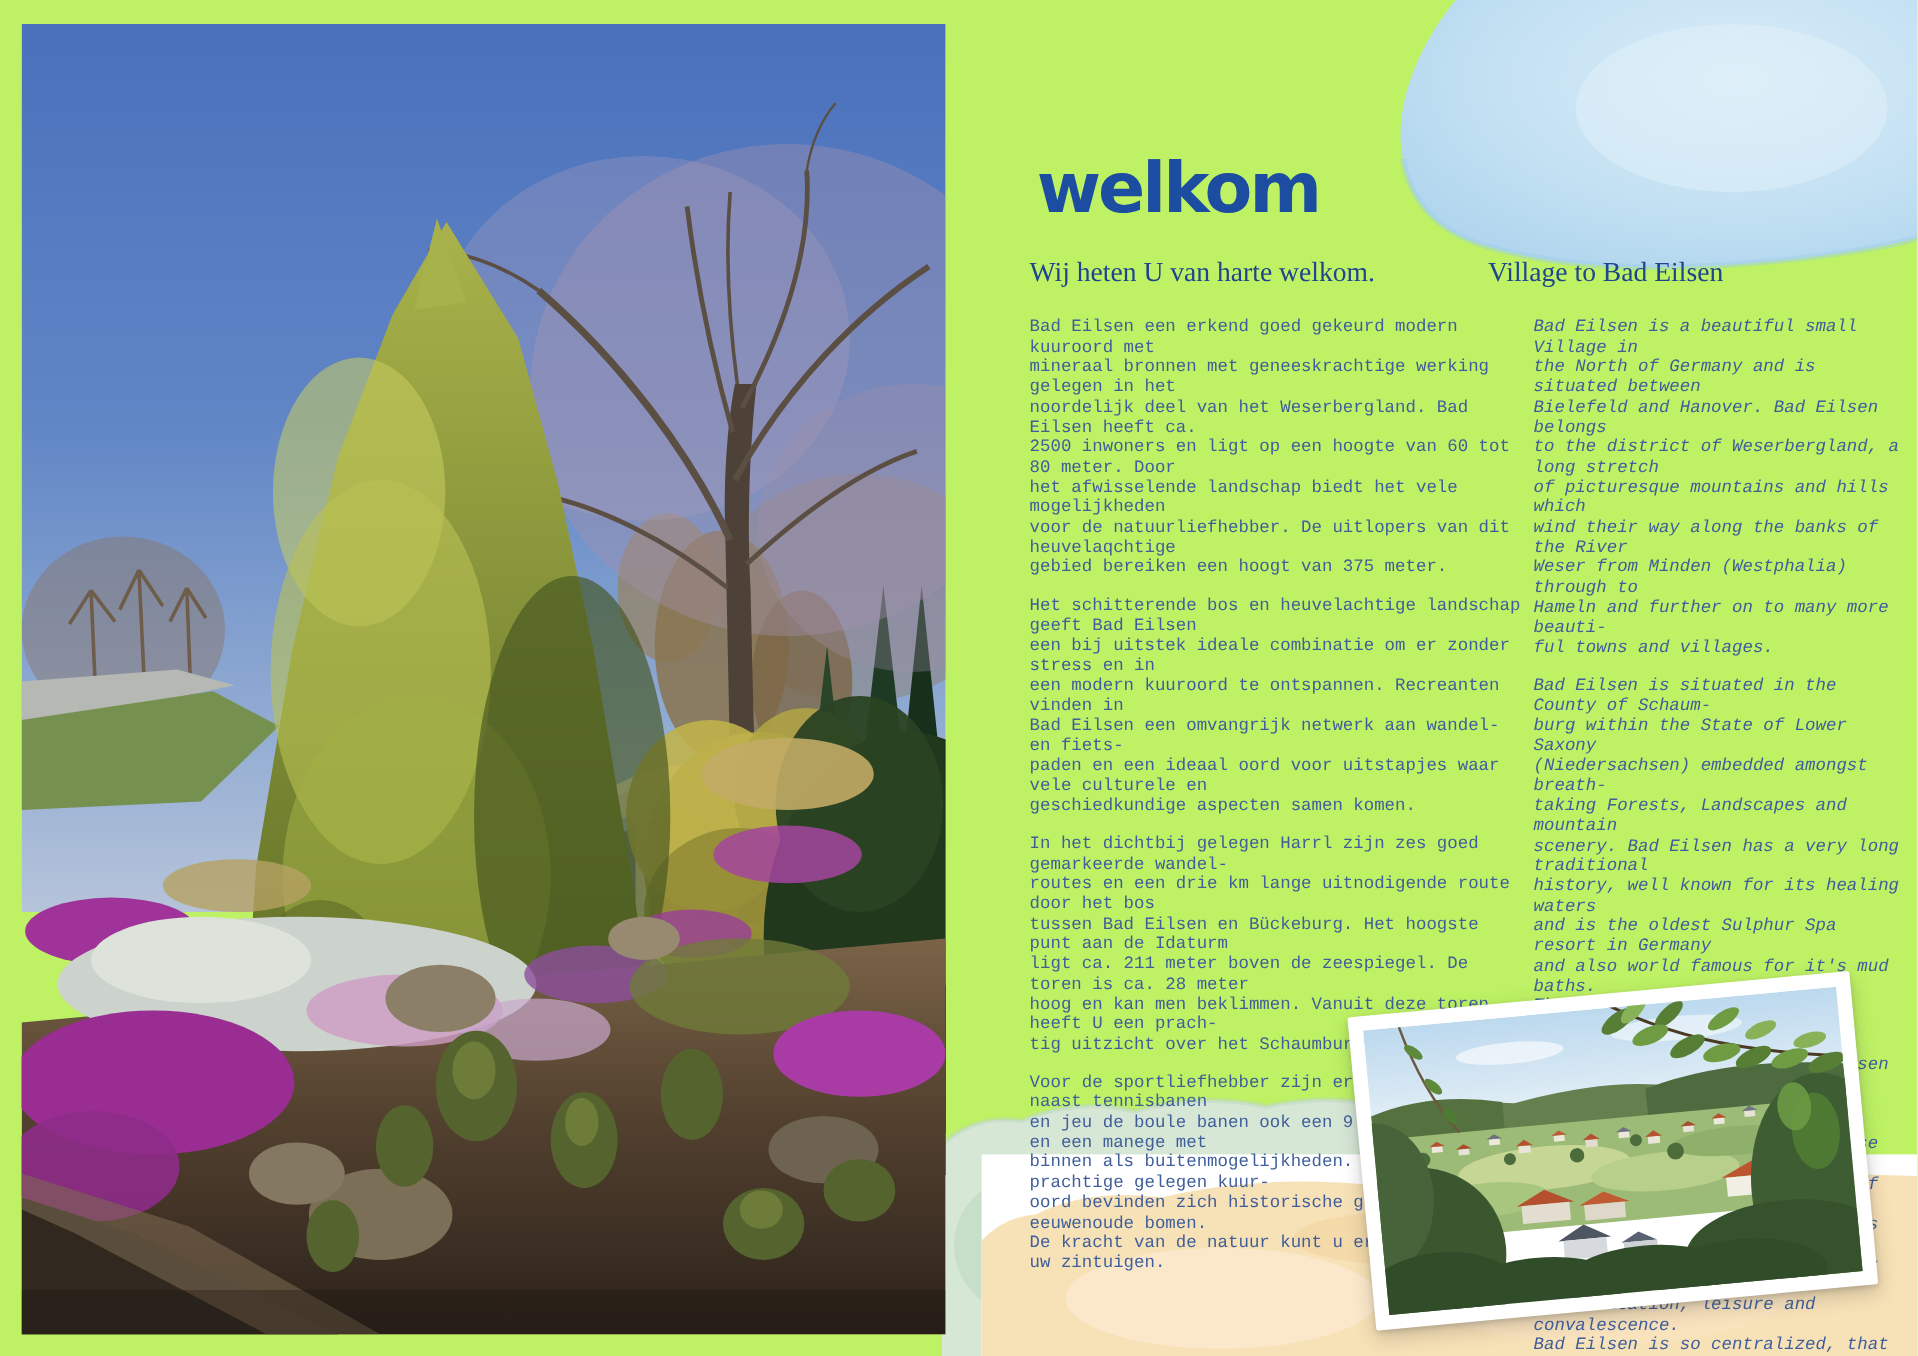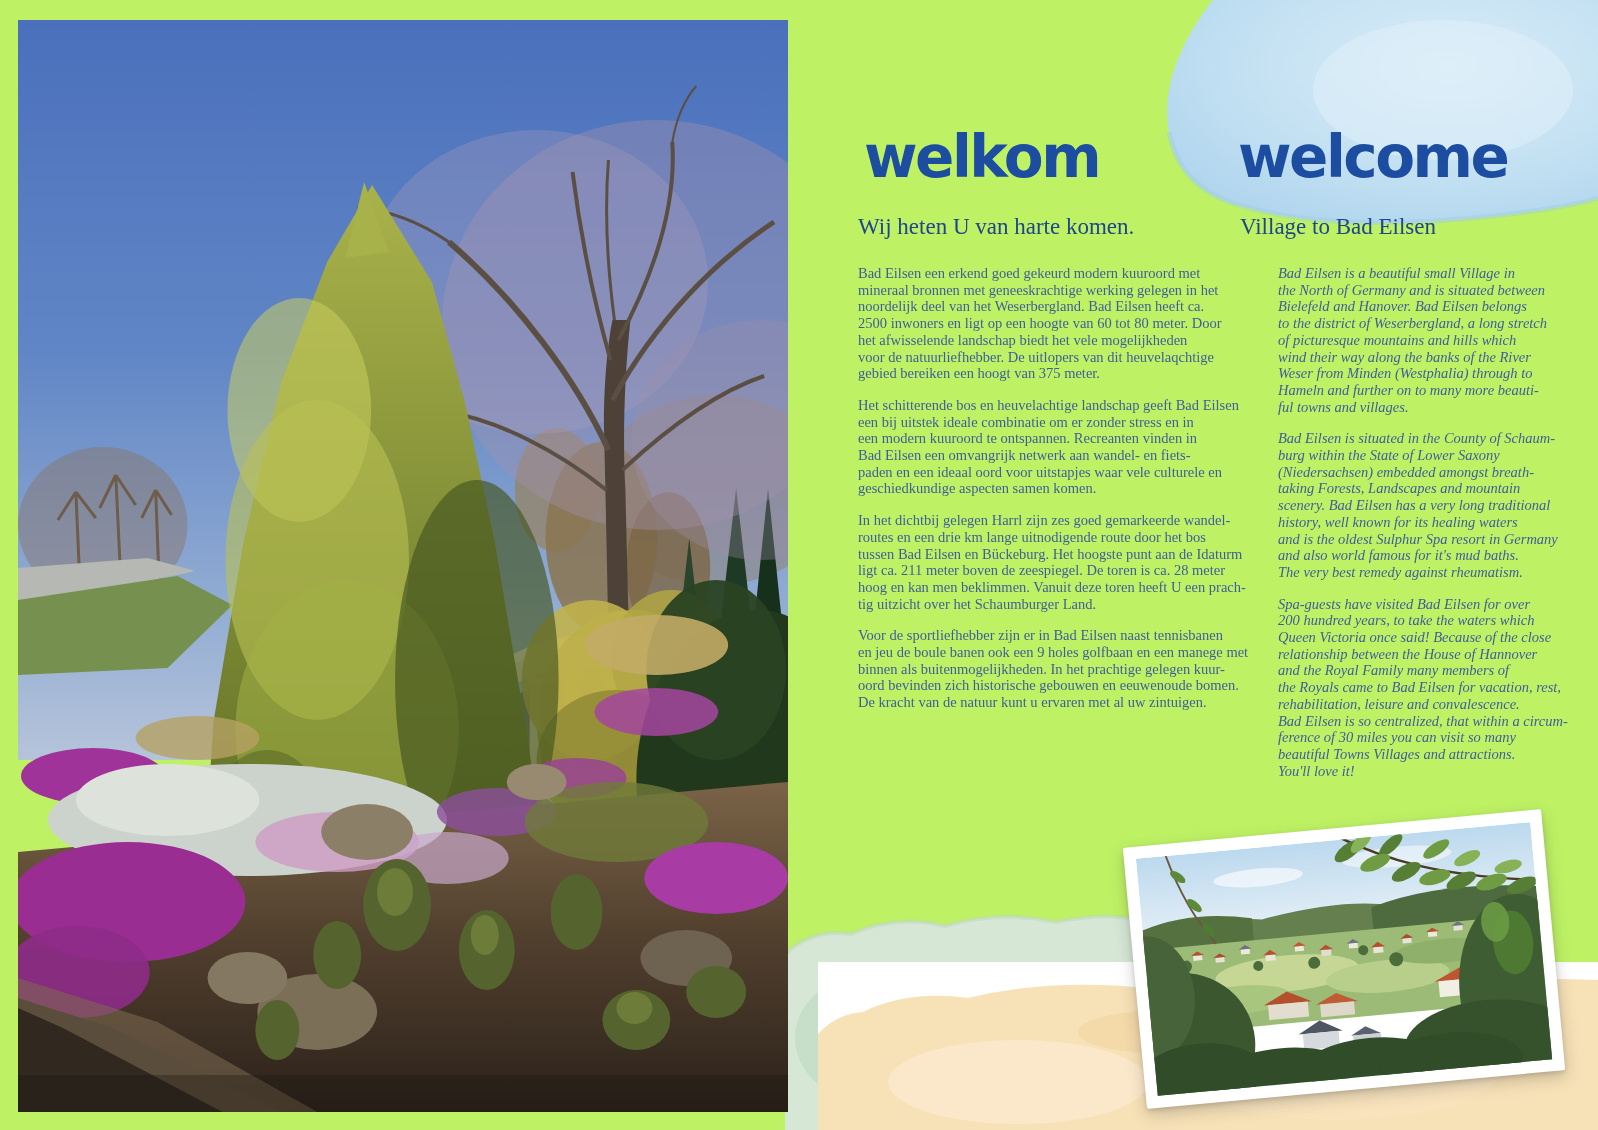--- a/index.html
+++ b/index.html
@@ -23,21 +23,21 @@
   #h-en{left:1238px;top:128px;}
   .subhead{font-family:"Liberation Serif", serif;font-size:23px;line-height:30px;color:#20458f;}
   #sub-nl{left:858px;top:212px;}
   #sub-en{left:1240px;top:212px;}
 
   
   .col{position:absolute;top:265px;}
   #col-nl{left:858px;width:410px;}
   #col-en{left:1240px;width:350px;}
   .col p{margin:0 0 15px 0;font-size:14.5px;line-height:16.7px;color:#3f5e9b;
-         white-space:pre-line;}
+         white-space:pre-line;font-family:Liberation Mono, monospace;}
   #col-en p{font-style:italic;margin-left:38px;}
 
   
   #village-card{left:1134px;top:828px;width:420px;height:262px;box-sizing:border-box;
     padding:12px;background:#ffffff;border-radius:2px;
     transform:rotate(-5.3deg);box-shadow:0 6px 16px rgba(60,60,60,.25), 0 2px 4px rgba(60,60,60,.18);}
   #village-card svg{display:block;}
 </style>
 </head>
 <body>
@@ -217,23 +217,22 @@
         <ellipse cx="468" cy="915" rx="14" ry="20"></ellipse>
         <ellipse cx="618" cy="988" rx="18" ry="16"></ellipse>
       </g>
       <polygon points="0,978 95,1008 265,1092 0,1092" fill="#31281f"></polygon>
       <polygon points="0,958 140,1002 300,1092 205,1092 45,1008 0,988" fill="#7e6c52" opacity="0.55"></polygon>
       <rect x="0" y="1055" width="772" height="37" fill="#1e1812" opacity="0.35"></rect>
     </g>
   </svg>
 
   <div id="h-nl" class="abs bigword">welkom</div>
-  <div id="h-en" class="abs bigword">welcome</div>
-
-  <div id="sub-nl" class="abs subhead">Wij heten U van harte komen.</div>
+
+  <div id="sub-nl" class="abs subhead">Wij heten U van harte welkom.</div>
   <div id="sub-en" class="abs subhead">Village to Bad Eilsen</div>
 
   <div id="col-nl" class="col">
     <p>Bad Eilsen een erkend goed gekeurd modern kuuroord met
 mineraal bronnen met geneeskrachtige werking gelegen in het
 noordelijk deel van het Weserbergland. Bad Eilsen heeft ca.
 2500 inwoners en ligt op een hoogte van 60 tot 80 meter. Door
 het afwisselende landschap biedt het vele mogelijkheden
 voor de natuurliefhebber. De uitlopers van dit heuvelaqchtige
 gebied bereiken een hoogt van 375 meter.</p>

